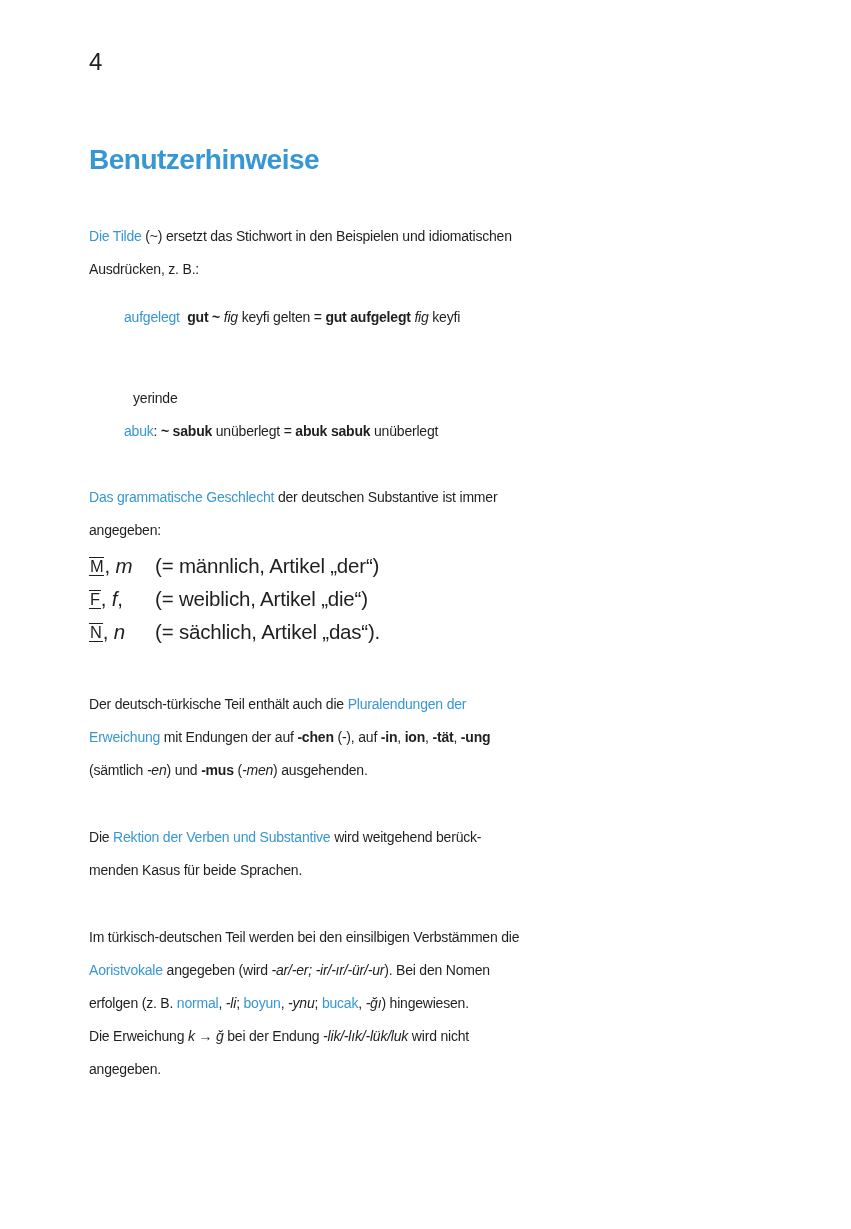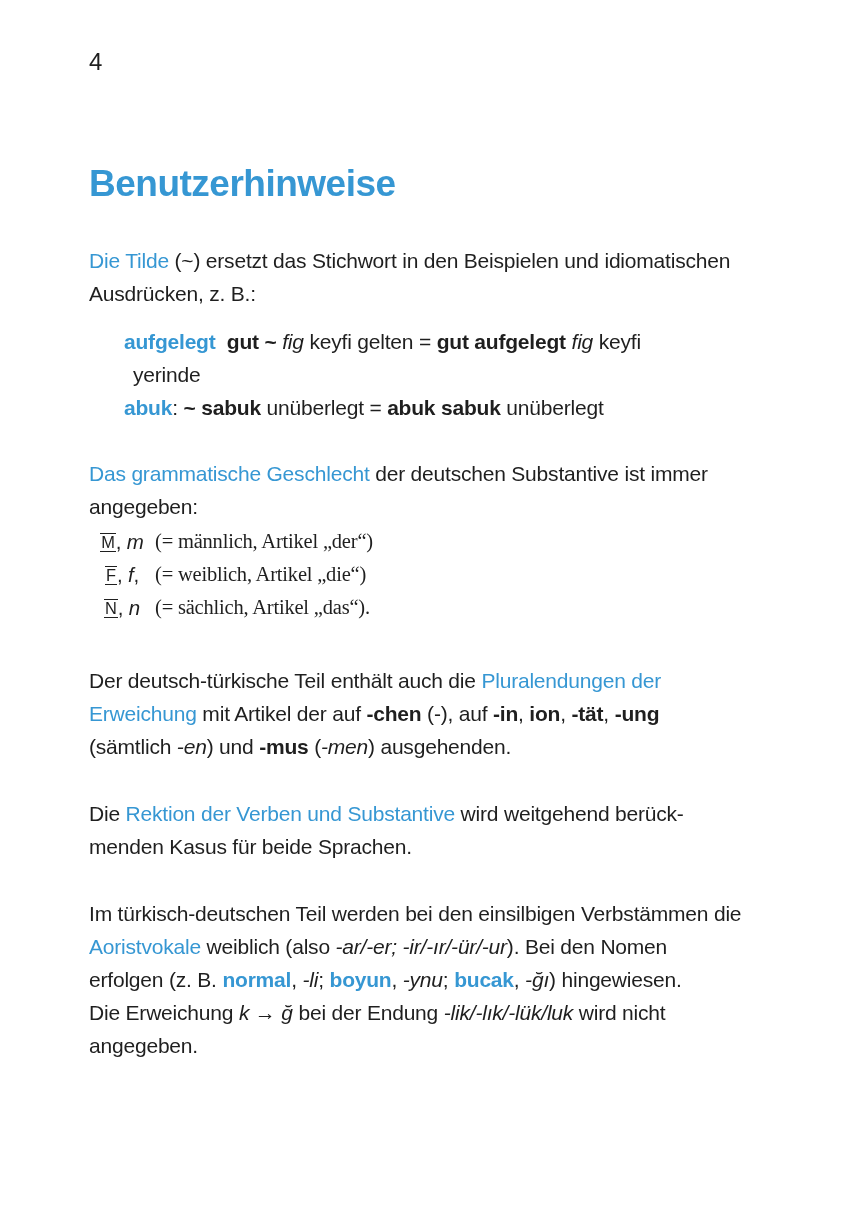--- a/index.html
+++ b/index.html
@@ -14,65 +14,65 @@
   .page {
     width:851px; height:1229px;
     padding:48px 70px 0 89px;
   }
   .page-number {
     font-size:24px;
     line-height:28px;
     color:var(--text,#1f1f1f);
   }
   .title {
-    margin-top:84px;
-    font-size:37px;
+    margin-top:60px;
+    font-size:28px;
     line-height:48px;
     font-weight:700;
     letter-spacing:-0.5px;
     color:var(--blue,#3697d3);
   }
   .para {
-    font-size:21px;
+    font-size:14px;
     line-height:33px;
     letter-spacing:-0.2px;
   }
   .para .line { white-space:pre-wrap; }
-  .para .line.indent { padding-left:44px; }
+  .para .line.indent { padding-left:44px;margin-top:48px; }
   .example { padding-left:35px; }
   .example .line.indent { padding-left:9px; }
 
   
   .s-r  { }
   .s-b  { font-weight:700; }
   .s-i  { font-style:italic; }
   .s-bl { color:var(--blue,#3697d3); }
-  .s-bb { color:var(--blue,#3697d3); font-weight:700; }
+  .s-bb { color:var(--blue,#3697d3); font-weight:400; }
   .s-gm {
     display:inline-block;
     font-size:0.8em;
     line-height:1.0;
     border-top:1.5px solid var(--text,#1f1f1f);
     border-bottom:1.5px solid var(--text,#1f1f1f);
     padding:0 1px 1px 1px;
     transform:translateY(-1px);
   }
 
   
   #p-tilde        { margin-top:36px; }
   #example-block  { margin-top:15px; }
   #p-gender-intro { margin-top:33px; }
   #gender-list    { margin-top:2px; }
   #p-plural       { margin-top:40px; }
   #p-rektion      { margin-top:34px; }
   #p-aorist       { margin-top:34px; }
 
-  .g-row { display:flex; font-size:20.5px; line-height:33px; letter-spacing:-0.2px;text-align:center; }
+  .g-row { display:flex; font-size:20.5px; line-height:33px; letter-spacing:-0.2px; }
   .g-col1 { width:66px; flex:0 0 66px; white-space:pre-wrap; }
-  .g-col2 { white-space:pre-wrap;font-family:Liberation Serif, serif; }
+  .g-col2 { white-space:pre-wrap; }
 </style>
 </head>
 <body>
 
 <div class="page">
 
   <div class="page-number">4</div>
 
   <h1 class="title">Benutzerhinweise</h1>
 
@@ -102,30 +102,30 @@
         <div class="g-col2"><span class="s-r">(= weiblich, Artikel „die“)</span></div>
       </div>
       <div class="g-row">
         <div class="g-col1"><span class="s-gm">N</span><span class="s-r">, </span><span class="s-i">n</span></div>
         <div class="g-col2"><span class="s-r">(= sächlich, Artikel „das“).</span></div>
       </div>
     </div>
 
   <div class="para" id="p-plural">
       <div class="line"><span class="s-r">Der deutsch-türkische Teil enthält auch die </span><span class="s-bl">Pluralendungen der</span></div>
-      <div class="line"><span class="s-bl">Erweichung</span><span class="s-r"> mit Artikel der auf </span><span class="s-b">-chen</span><span class="s-r"> (-), auf </span><span class="s-b">-in</span><span class="s-r">, </span><span class="s-b">ion</span><span class="s-r">, </span><span class="s-b">-tät</span><span class="s-r">, </span><span class="s-b">-ung</span></div>
+      <div class="line"><span class="s-bl">Erweichung</span><span class="s-r"> mit Endungen der auf </span><span class="s-b">-chen</span><span class="s-r"> (-), auf </span><span class="s-b">-in</span><span class="s-r">, </span><span class="s-b">ion</span><span class="s-r">, </span><span class="s-b">-tät</span><span class="s-r">, </span><span class="s-b">-ung</span></div>
       <div class="line"><span class="s-r">(sämtlich </span><span class="s-i">-en</span><span class="s-r">) und </span><span class="s-b">-mus</span><span class="s-r"> (</span><span class="s-i">-men</span><span class="s-r">) ausgehenden.</span></div>
     </div>
 
   <div class="para" id="p-rektion">
       <div class="line"><span class="s-r">Die </span><span class="s-bl">Rektion der Verben und Substantive</span><span class="s-r"> wird weitgehend berück-</span></div>
       <div class="line"><span class="s-r">menden Kasus für beide Sprachen.</span></div>
     </div>
 
   <div class="para" id="p-aorist">
       <div class="line"><span class="s-r">Im türkisch-deutschen Teil werden bei den einsilbigen Verbstämmen die</span></div>
-      <div class="line"><span class="s-bl">Aoristvokale</span><span class="s-r"> weiblich (also </span><span class="s-i">-ar/-er; -ir/-ır/-ür/-ur</span><span class="s-r">). Bei den Nomen</span></div>
+      <div class="line"><span class="s-bl">Aoristvokale</span><span class="s-r"> angegeben (wird </span><span class="s-i">-ar/-er; -ir/-ır/-ür/-ur</span><span class="s-r">). Bei den Nomen</span></div>
       <div class="line"><span class="s-r">erfolgen (z. B. </span><span class="s-bb">normal</span><span class="s-r">, </span><span class="s-i">-li</span><span class="s-r">; </span><span class="s-bb">boyun</span><span class="s-r">, </span><span class="s-i">-ynu</span><span class="s-r">; </span><span class="s-bb">bucak</span><span class="s-r">, </span><span class="s-i">-ğı</span><span class="s-r">) hingewiesen.</span></div>
       <div class="line"><span class="s-r">Die Erweichung </span><span class="s-i">k</span><span class="s-r"> → </span><span class="s-i">ğ</span><span class="s-r"> bei der Endung </span><span class="s-i">-lik/-lık/-lük/luk</span><span class="s-r"> wird nicht</span></div>
       <div class="line"><span class="s-r">angegeben.</span></div>
     </div>
 
 </div>
 
 </body></html>

